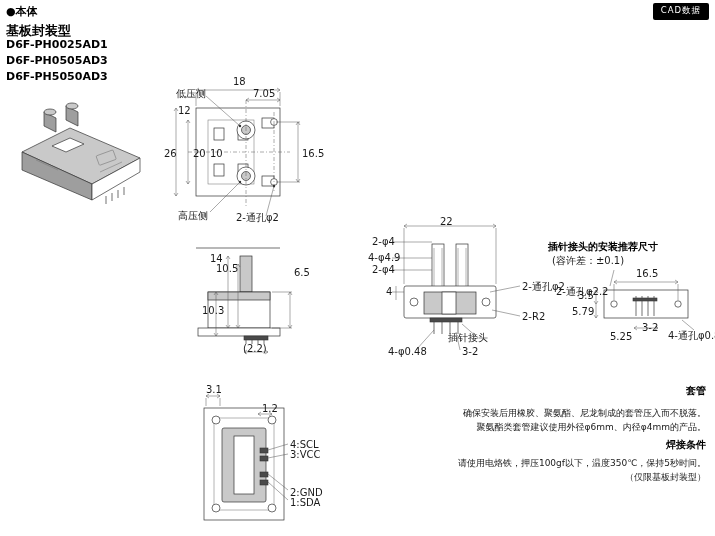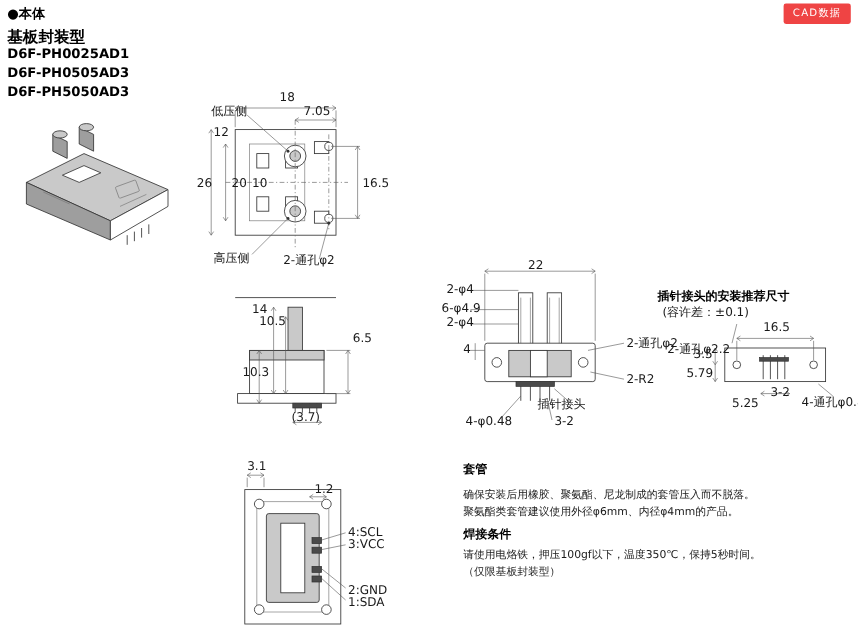--- a/index.html
+++ b/index.html
@@ -6,40 +6,40 @@
   html, body { margin:0; padding:0; }
   body {
     width:715px; height:536px;
     background:#ffffff;
     font-family:"DejaVu Sans","Liberation Sans",sans-serif;
     font-size:9px;
     color:#1a1a1a;
     position:relative;
     overflow:hidden;
   }
-  .abs { position:absolute; }
+  .abs { position:absolute;text-align:right; }
   .lbl { font-size:10px; line-height:1.15; white-space:nowrap; }
 
   
   #header-title {
     left:6px; top:4px;
     font-size:11px; font-weight:bold; color:#000;
   }
   #subtitle {
     left:6px; top:22px;
     font-size:13px; font-weight:bold; color:#000;
   }
   .model-line {
     left:6px;
     font-size:11px; font-weight:bold; color:#000;
     letter-spacing:0px;
   }
   #cad-badge {
     right:6px; top:3px;
-    background:#ef4444; color:#fff;
+    background:#000000; color:#fff;
     font-size:8.5px;
     padding:2px 8px 3px 8px;
     border-radius:2px;
     letter-spacing:1px;
   }
 
   
   .sec-head {
     font-size:10px; font-weight:bold; color:#000;
   }
@@ -264,26 +264,26 @@
 <div class="abs lbl" style="left:253px; top:88px">7.05</div>
 <div class="abs lbl" style="left:164px; top:148px">26</div>
 <div class="abs lbl" style="left:193px; top:148px">20</div>
 <div class="abs lbl" style="left:210px; top:148px">10</div>
 <div class="abs lbl" style="left:178px; top:105px">12</div>
 <div class="abs lbl" style="left:302px; top:148px">16.5</div>
 
 <div class="abs lbl" style="left:210px; top:253px">14</div>
 <div class="abs lbl" style="left:216px; top:263px">10.5</div>
 <div class="abs lbl" style="left:202px; top:305px">10.3</div>
-<div class="abs lbl" style="left:294px; top:277px">6.5</div>
-<div class="abs lbl" style="left:243px; top:343px">(3.7)</div>
+<div class="abs lbl" style="left:294px; top:267px">6.5</div>
+<div class="abs lbl" style="left:243px; top:343px">(2.2)</div>
 
 <div class="abs lbl" style="left:440px; top:216px">22</div>
 <div class="abs lbl" style="left:372px; top:236px">2-φ4</div>
-<div class="abs lbl" style="left:368px; top:252px">6-φ4.9</div>
+<div class="abs lbl" style="left:368px; top:252px">4-φ4.9</div>
 <div class="abs lbl" style="left:372px; top:264px">2-φ4</div>
 <div class="abs lbl" style="left:386px; top:286px">4</div>
 <div class="abs lbl" style="left:522px; top:281px">2-通孔φ2</div>
 <div class="abs lbl" style="left:522px; top:311px">2-R2</div>
 <div class="abs lbl" style="left:388px; top:346px">4-φ0.48</div>
 <div class="abs lbl" style="left:462px; top:346px">3-2</div>
 <div class="abs lbl" style="left:448px; top:332px">插针接头</div>
 
 <div class="abs sec-head" style="left:548px; top:240px">插针接头的安装推荐尺寸</div>
 <div class="abs lbl" style="left:552px; top:255px">(容许差：±0.1)</div>

